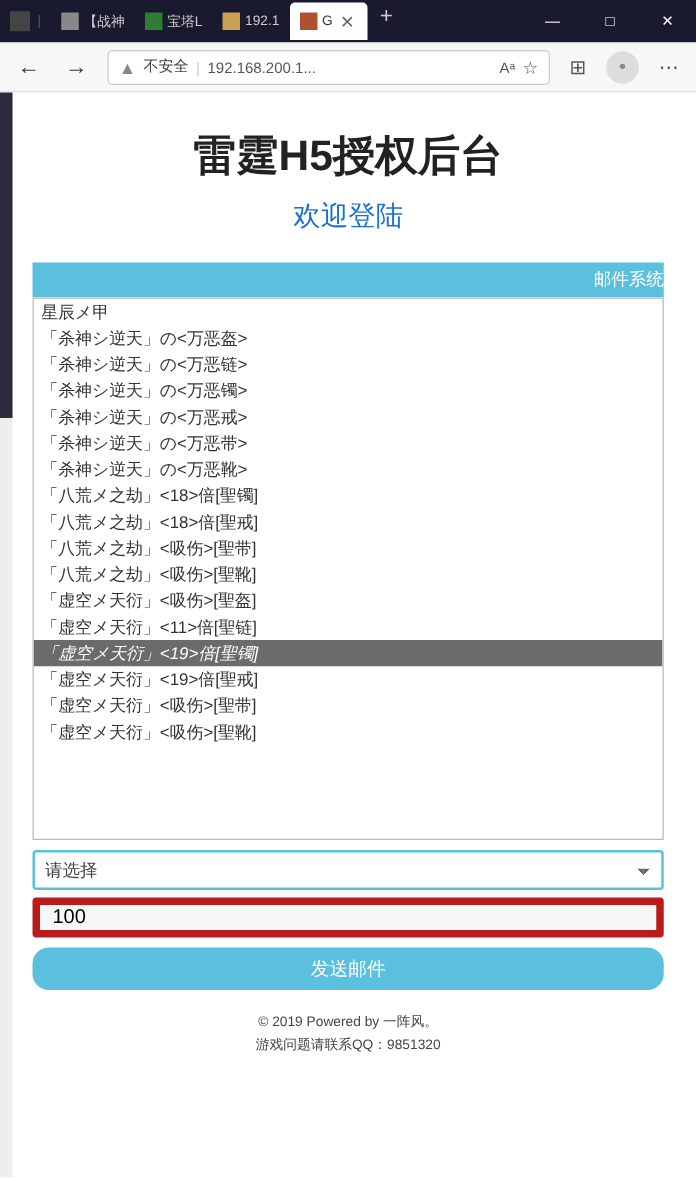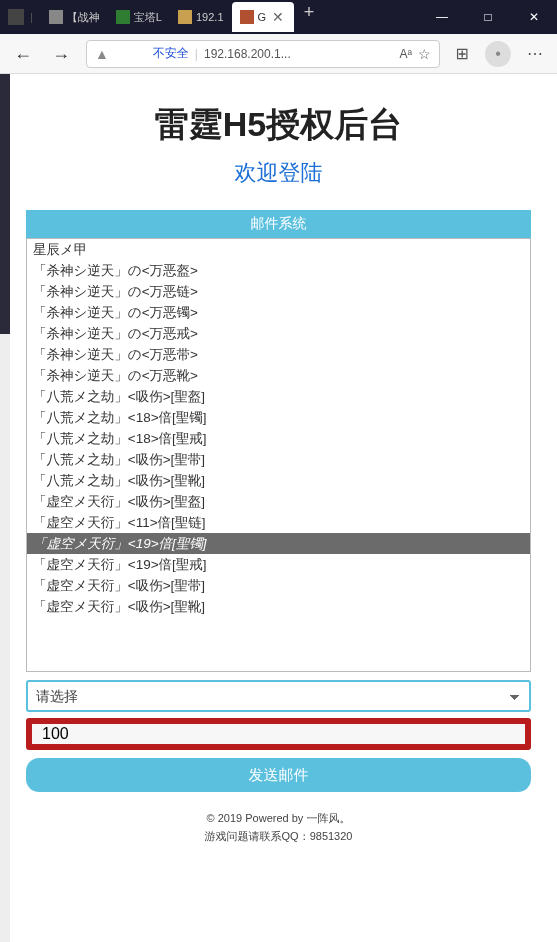--- a/index.html
+++ b/index.html
@@ -38,21 +38,21 @@
       padding: 0 10px; border-bottom: 1px solid #ddd;
     }
     .nav-arrow { font-size: 18px; color: #333; padding: 4px; }
     .addrbar {
       flex: 1; display: flex; align-items: center;
       background: #fff; border: 1px solid #ccc;
       border-radius: 4px; height: 28px; padding: 0 8px;
       font-size: 12px; color: #555; gap: 6px;
     }
     .warn-icon { color: #888; font-size: 14px; }
-    .warn-txt { color: #1d4ed8; margin-left: 38px; }
+    .warn-txt { color: #404040; }
     .sep { color: #ccc; }
     .tool-icon { font-size: 16px; color: #555; padding: 4px; }
     .avatar { width: 26px; height: 26px; background: #ddd; border-radius: 50%; display: flex; align-items: center; justify-content: center; color: #888; }
     .page {
       background: #fff; padding: 0 26px;
       height: calc(100% - 74px);
       position: relative;
     }
     .left-strip {
       position: absolute; left: 0; top: 0; bottom: 0; width: 10px;
@@ -60,21 +60,21 @@
     }
     .h1 {
       font-size: 34px; font-weight: bold; text-align: center;
       padding: 28px 0 10px; color: #222;
     }
     .h2 {
       font-size: 22px; text-align: center; color: #1b6fd6;
       padding-bottom: 22px;
     }
     .panel-head {
-      background: #5bc0de; color: #fff; text-align: center;
+      background: #5bc0de; color: #fff; text-align: right;
       font-size: 14px; padding: 5px 0;
     }
     .listbox {
       border: 1px solid #bbb; height: 434px;
       overflow-y: scroll; font-size: 13.5px; color: #333;
       background: #fff;
     }
     .listitem { padding: 1.5px 6px; white-space: nowrap; }
     .listitem.hl { background: #6b6b6b; color: #fff; font-style: italic; }
     .select {
@@ -164,21 +164,20 @@
   <div class="h2">欢迎登陆</div>
   <div class="panel-head">邮件系统</div>
   <div class="listbox" id="listbox">
       <div class="listitem">星辰メ甲</div>
       <div class="listitem">「杀神シ逆天」の&lt;万恶盔&gt;</div>
       <div class="listitem">「杀神シ逆天」の&lt;万恶链&gt;</div>
       <div class="listitem">「杀神シ逆天」の&lt;万恶镯&gt;</div>
       <div class="listitem">「杀神シ逆天」の&lt;万恶戒&gt;</div>
       <div class="listitem">「杀神シ逆天」の&lt;万恶带&gt;</div>
       <div class="listitem">「杀神シ逆天」の&lt;万恶靴&gt;</div>
-      <div class="listitem">「八荒メ之劫」&lt;吸伤&gt;[聖盔]</div>
       <div class="listitem">「八荒メ之劫」&lt;18&gt;倍[聖镯]</div>
       <div class="listitem">「八荒メ之劫」&lt;18&gt;倍[聖戒]</div>
       <div class="listitem">「八荒メ之劫」&lt;吸伤&gt;[聖带]</div>
       <div class="listitem">「八荒メ之劫」&lt;吸伤&gt;[聖靴]</div>
       <div class="listitem">「虚空メ天衍」&lt;吸伤&gt;[聖盔]</div>
       <div class="listitem">「虚空メ天衍」&lt;11&gt;倍[聖链]</div>
       <div class="listitem hl">「虚空メ天衍」&lt;19&gt;倍[聖镯]</div>
       <div class="listitem">「虚空メ天衍」&lt;19&gt;倍[聖戒]</div>
       <div class="listitem">「虚空メ天衍」&lt;吸伤&gt;[聖带]</div>
       <div class="listitem">「虚空メ天衍」&lt;吸伤&gt;[聖靴]</div>

